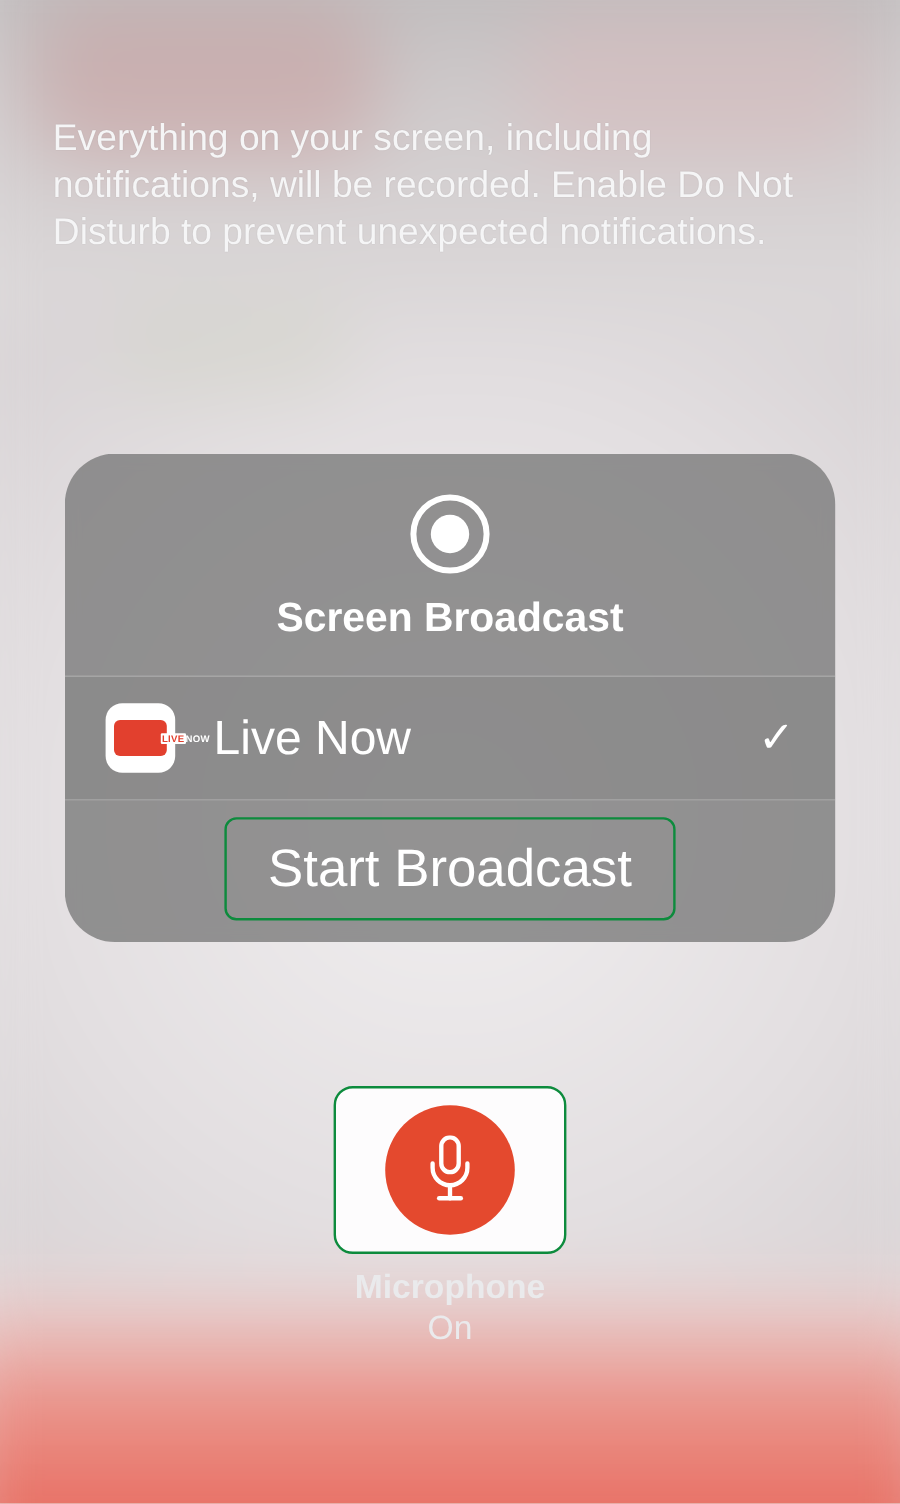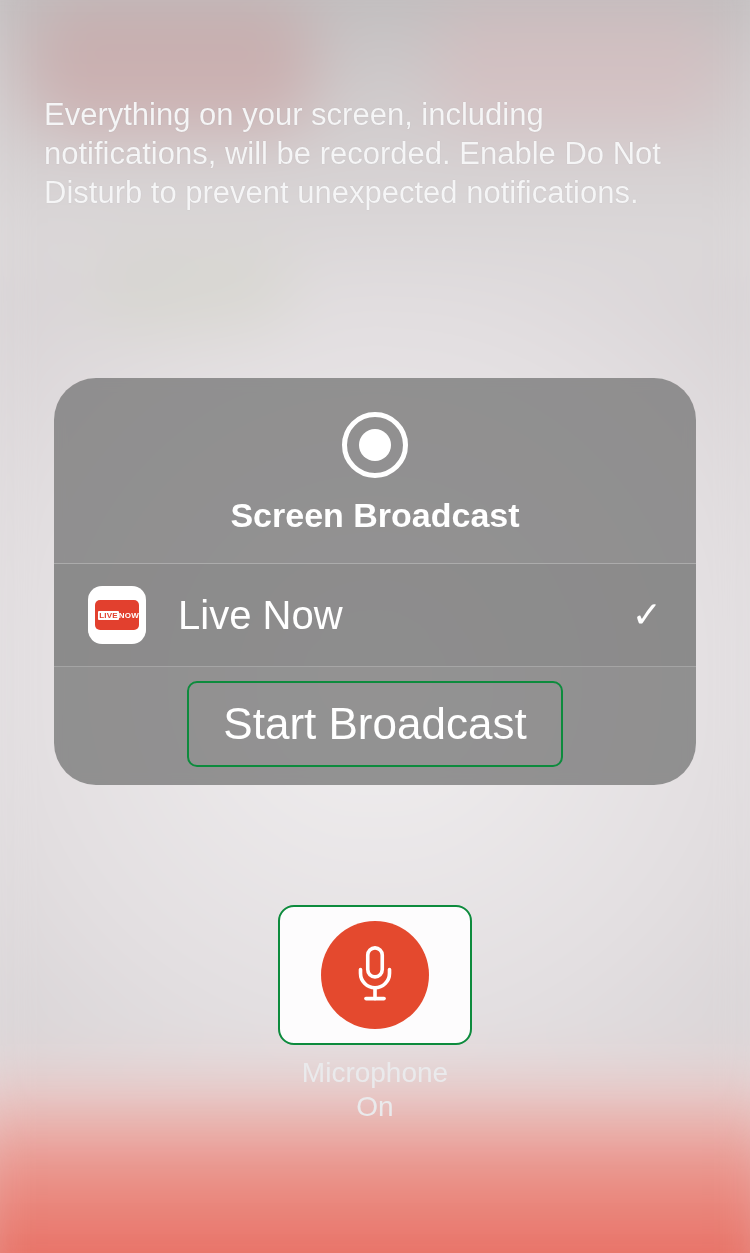--- a/index.html
+++ b/index.html
@@ -73,21 +73,21 @@
     background: rgba(128,128,128,0.35);
   }
   .app-icon {
     width:58px; height:58px; border-radius:14px; background:#fff;
     display:flex; align-items:center; justify-content:center;
     margin-right: 32px;
     flex-shrink:0;
   }
   .app-icon-inner {
     width:44px; height:30px; background:#e2402e; border-radius:5px;
-    display:flex; align-items:center; justify-content:flex-end;
+    display:flex; align-items:center; justify-content:flex-start;
     color:#fff; font-size:8px; font-weight:700; letter-spacing:0.2px;padding-left:39px;
   }
   .app-icon-inner .w { color:#fff; }
   .app-name { color:#fff; font-size:40px; font-weight:400; flex:1; }
   .check { color:#fff; font-size:36px; font-weight:400; }
 
   .action-row {
     padding: 14px 0 18px;
     display:flex; justify-content:center;
   }
@@ -114,21 +114,21 @@
     display:flex; align-items:center; justify-content:center;
     cursor:pointer;
   }
   .mic-circle {
     width:108px; height:108px; border-radius:50%;
     background:#e4492e;
     display:flex; align-items:center; justify-content:center;
   }
   .mic-circle svg { width:46px; height:58px; }
   .mic-label {
-    margin-top:12px; color:#eaeaec; font-size:28px; font-weight:400;
+    margin-top:12px; color:#eaeaec; font-size:28px; font-weight:700;
   }
   .mic-state {
     margin-top:2px; color:#eaeaec; font-size:28px; font-weight:400;
   }
 </style>
 </head>
 <body>
 
 <div class="bg">
   <div class="band-top"></div>

